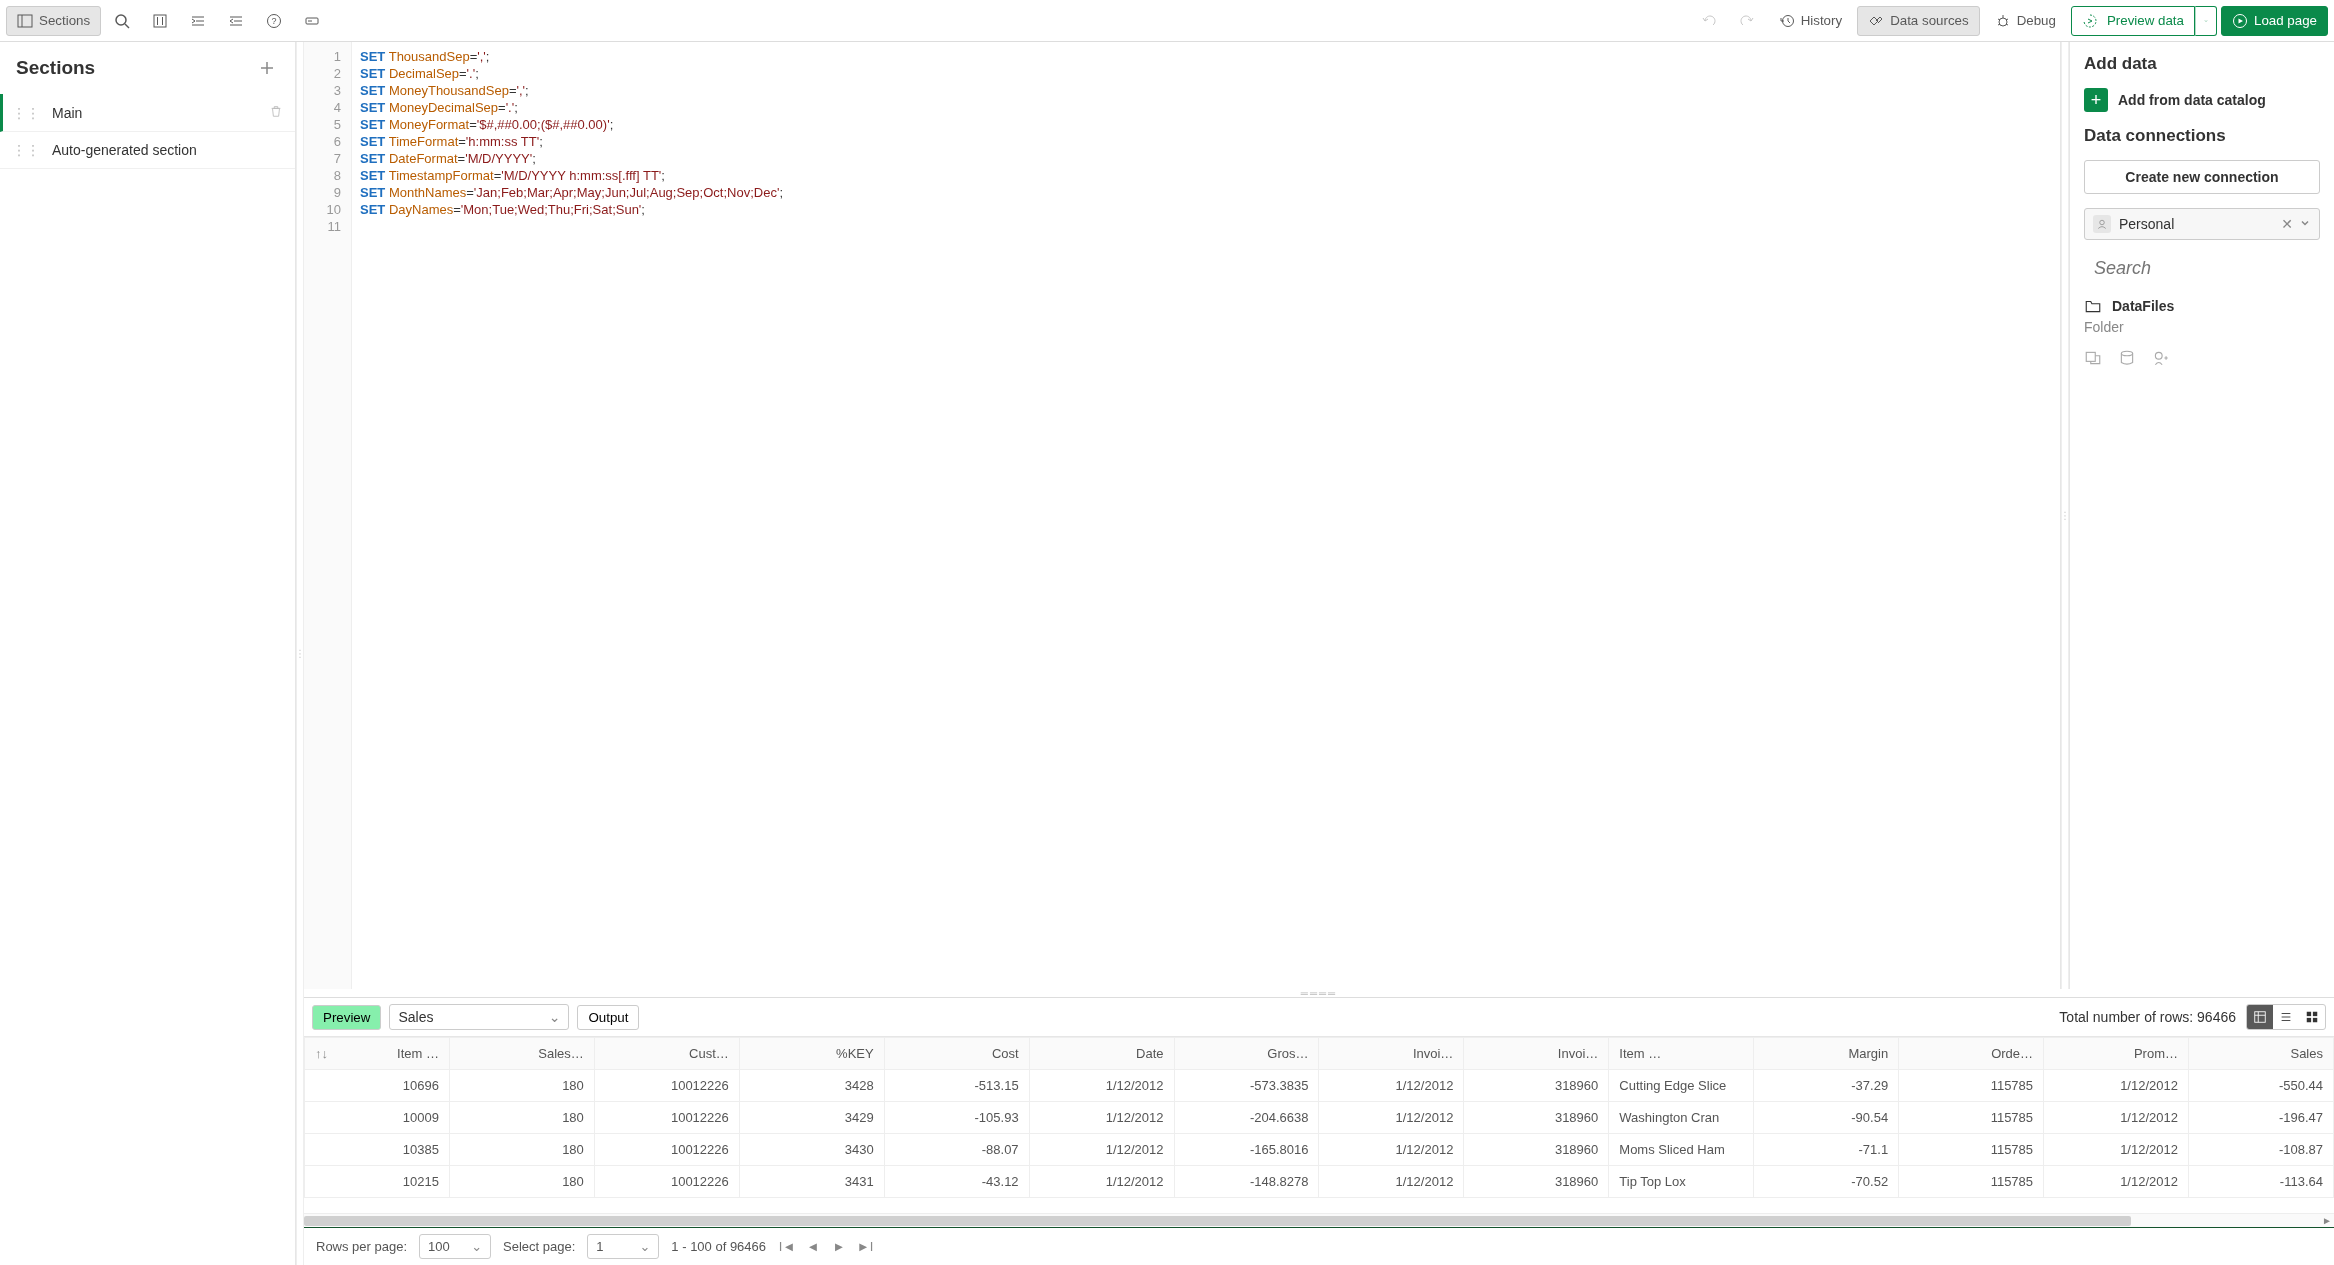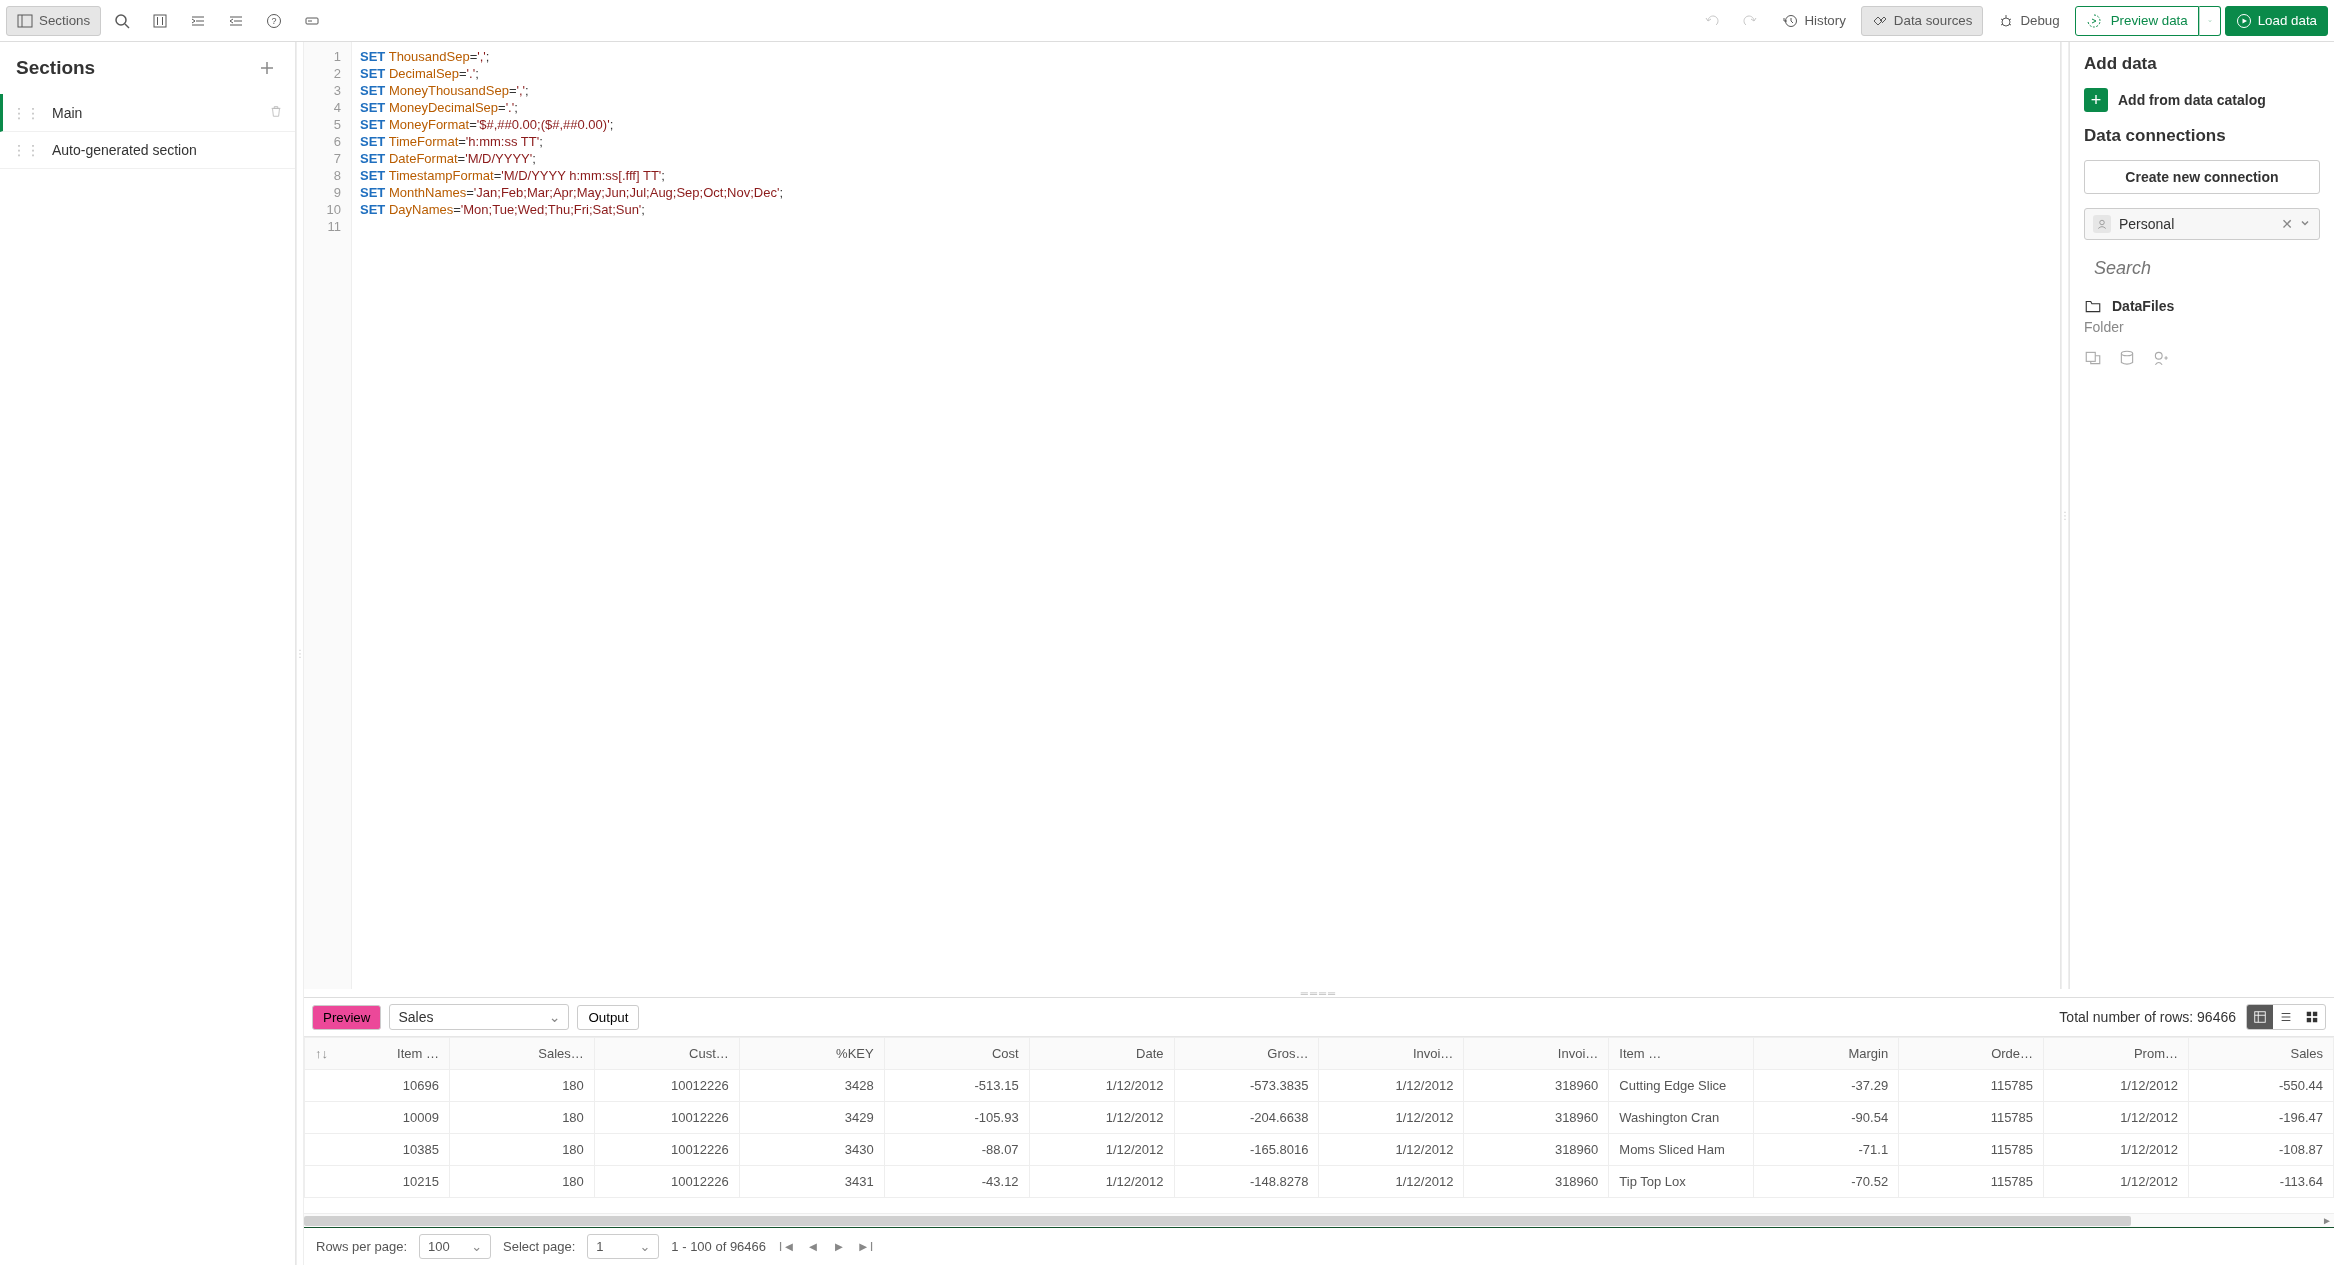--- a/index.html
+++ b/index.html
@@ -58,21 +58,21 @@
 .folder-sub { color:#888; margin-top:-10px; }
 .conn-tools { display:flex; gap:16px; color:#aaa; }
 
 
 .hgrip { height: 8px; display:flex; align-items:center; justify-content:center; color:#bbb; font-size:10px; letter-spacing:2px; cursor:row-resize; }
 
 
 .bottom { border-top: 1px solid #ddd; display:flex; flex-direction:column; height: 268px; }
 .bottom-toolbar { display:flex; align-items:center; padding: 6px 8px; gap: 8px; }
 .tab-btn { border:1px solid #ccc; border-radius:3px; padding:4px 10px; background:#fff; cursor:pointer; }
-.tab-btn.active { background:#ec4899; }
+.tab-btn.active { background:#86efac; }
 .select-wrap { border:1px solid #ccc; border-radius:3px; padding:4px 8px; display:flex; align-items:center; gap:8px; min-width:180px; }
 .select-wrap .caret { margin-left:auto; color:#888; }
 .bottom-toolbar .right { margin-left:auto; display:flex; align-items:center; gap:10px; }
 .view-toggle { display:flex; border:1px solid #ccc; border-radius:3px; overflow:hidden; }
 .view-toggle > div { width:26px; height:24px; display:flex; align-items:center; justify-content:center; cursor:pointer; }
 .view-toggle > div.active { background:#595959; color:#fff; }
 
 .grid-wrap { flex:1; overflow:auto; border-top:1px solid #e6e6e6; }
 table.grid { border-collapse: collapse; width: 100%; table-layout: fixed; }
 table.grid th, table.grid td { border: 1px solid #eee; padding: 8px 10px; font-size: 13px; text-align:right; overflow:hidden; text-overflow:ellipsis; white-space:nowrap; color:#555; }
@@ -199,21 +199,21 @@
         <svg viewBox="0 0 16 16" width="10" height="10">
             <polyline points="4,6 8,10 12,6" fill="none" stroke="currentColor" stroke-width="2"></polyline>
           </svg>
       </button>
     </div>
     <button class="tbtn green-fill">
       <svg viewBox="0 0 16 16">
           <circle cx="8" cy="8" r="6.5" fill="none" stroke="currentColor"></circle>
           <polygon points="6.5,5.5 11,8 6.5,10.5" fill="currentColor"></polygon>
         </svg>
-      <span>Load data</span>
+      <span>Load page</span>
     </button>
   </div>
 </div>
 
 <div class="workspace">
 
   <div class="left-pane">
     <div class="sections-header">
       <h2>Sections</h2>
       <div class="add">

